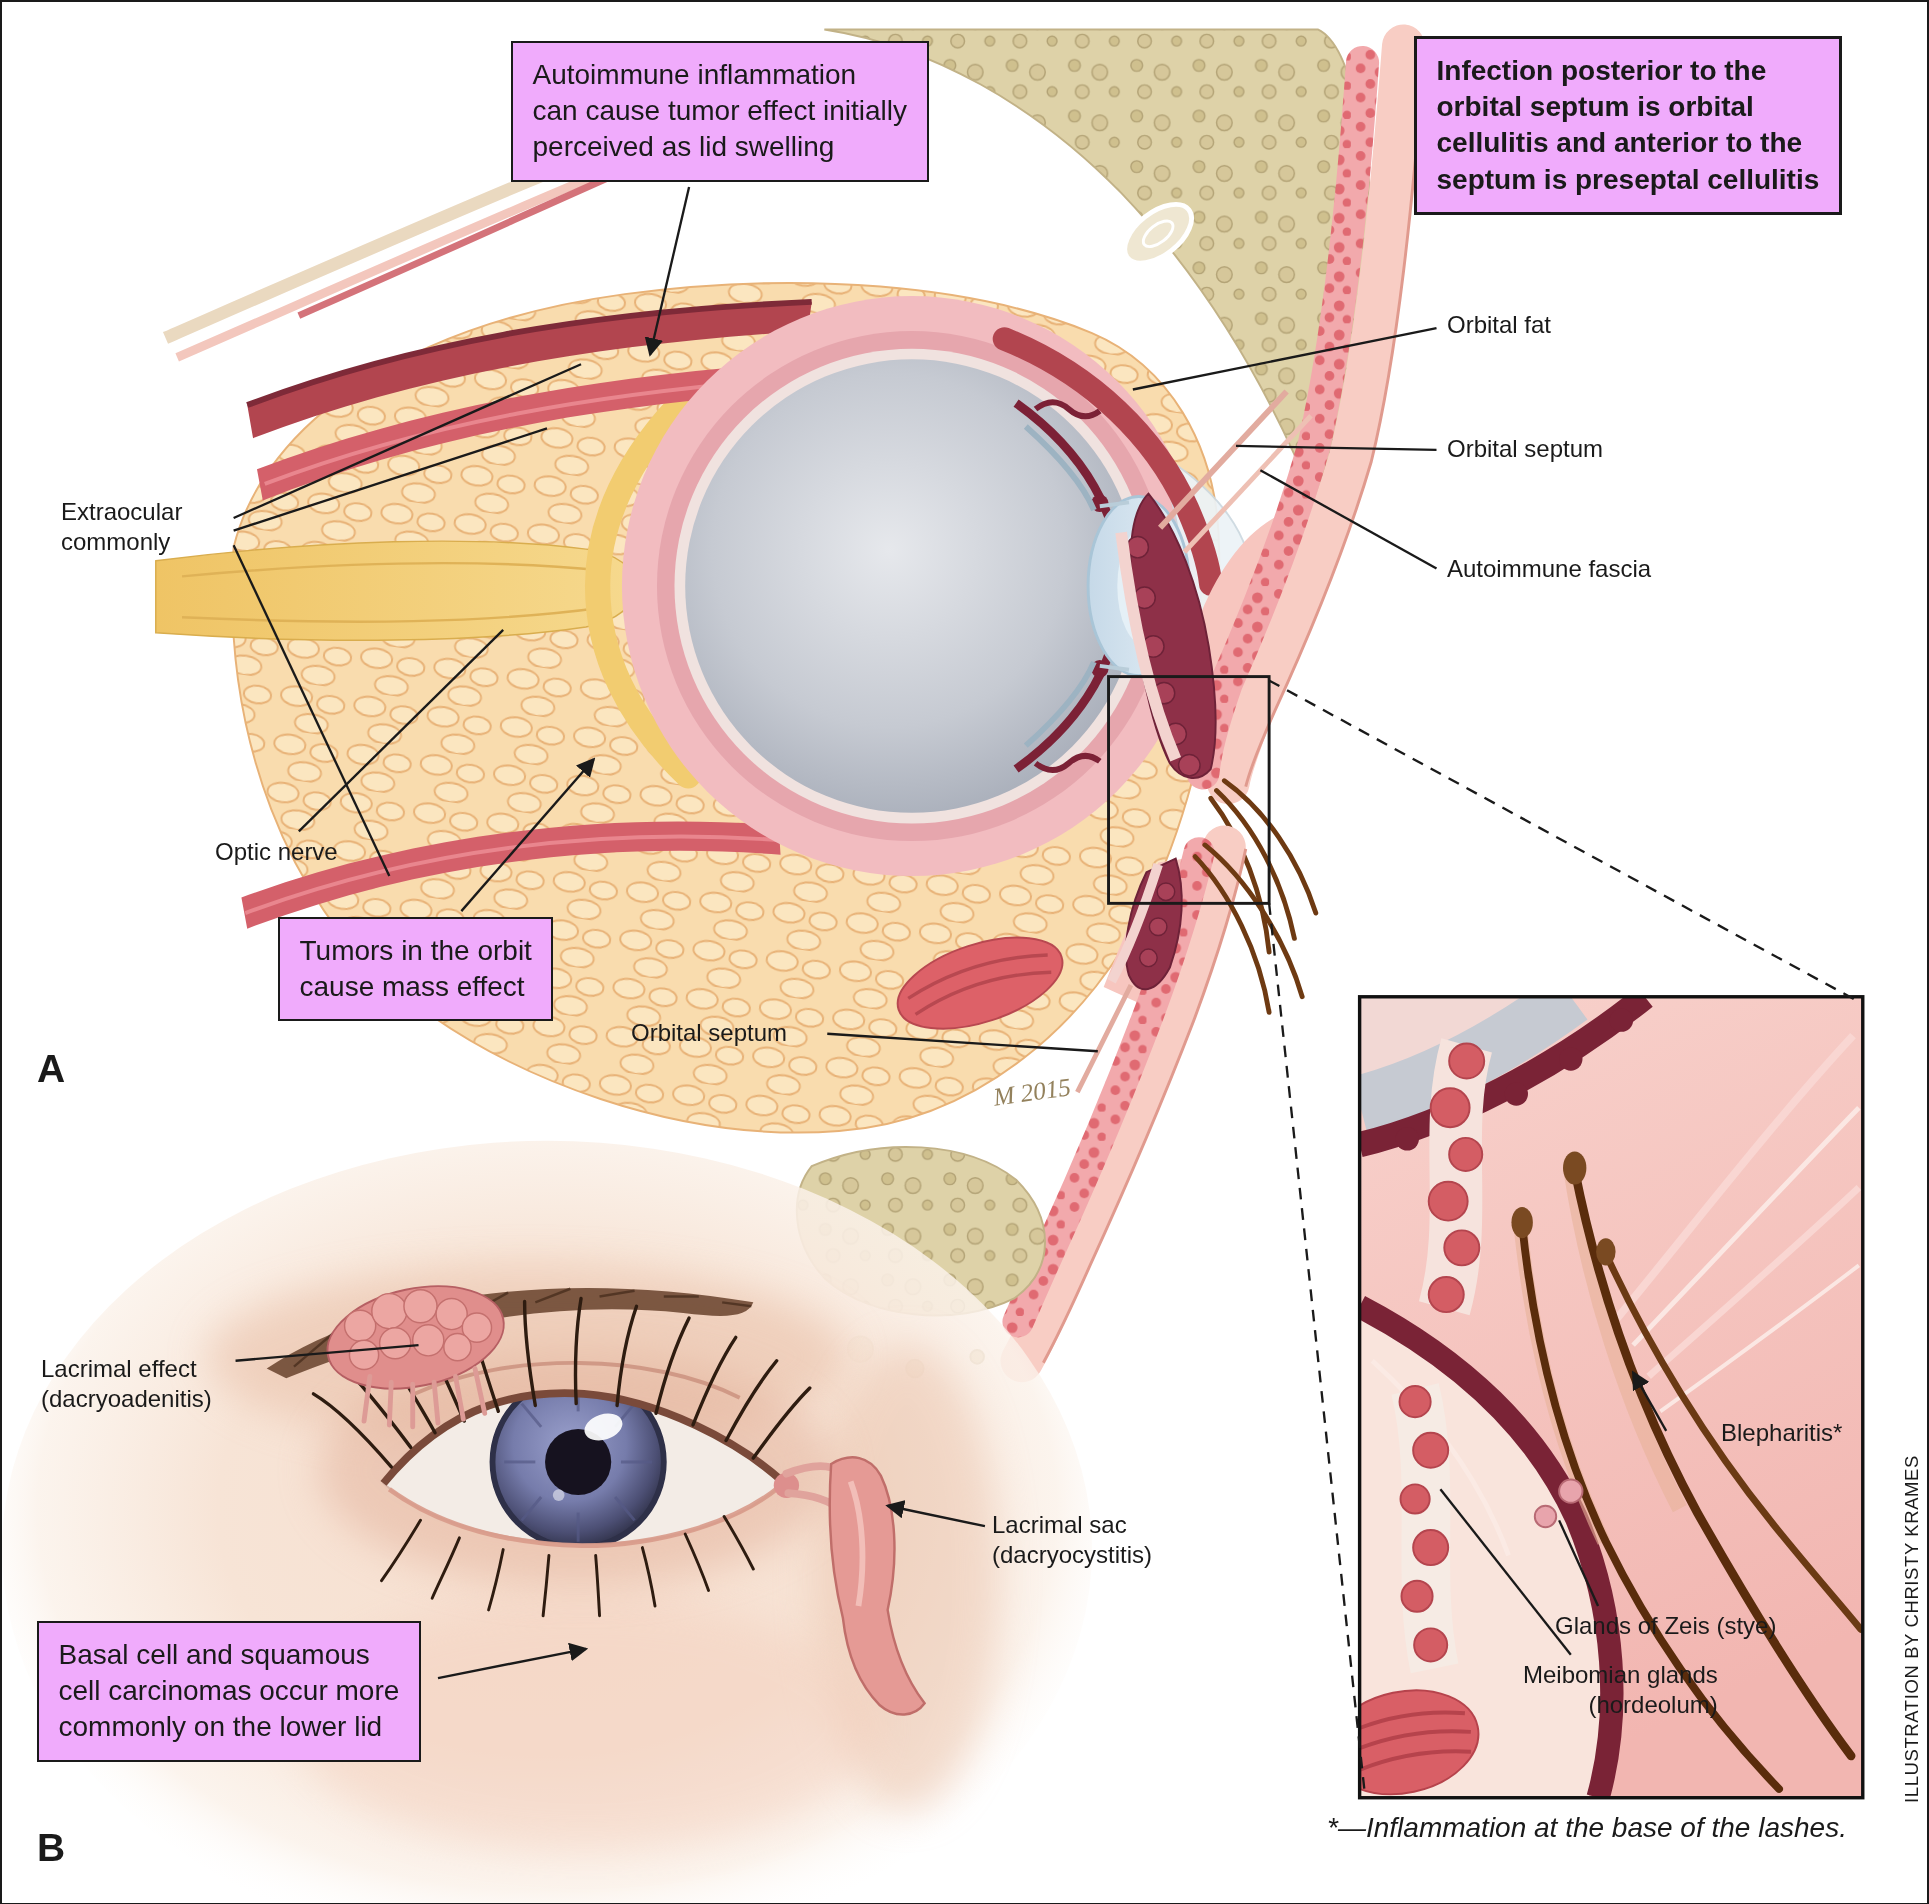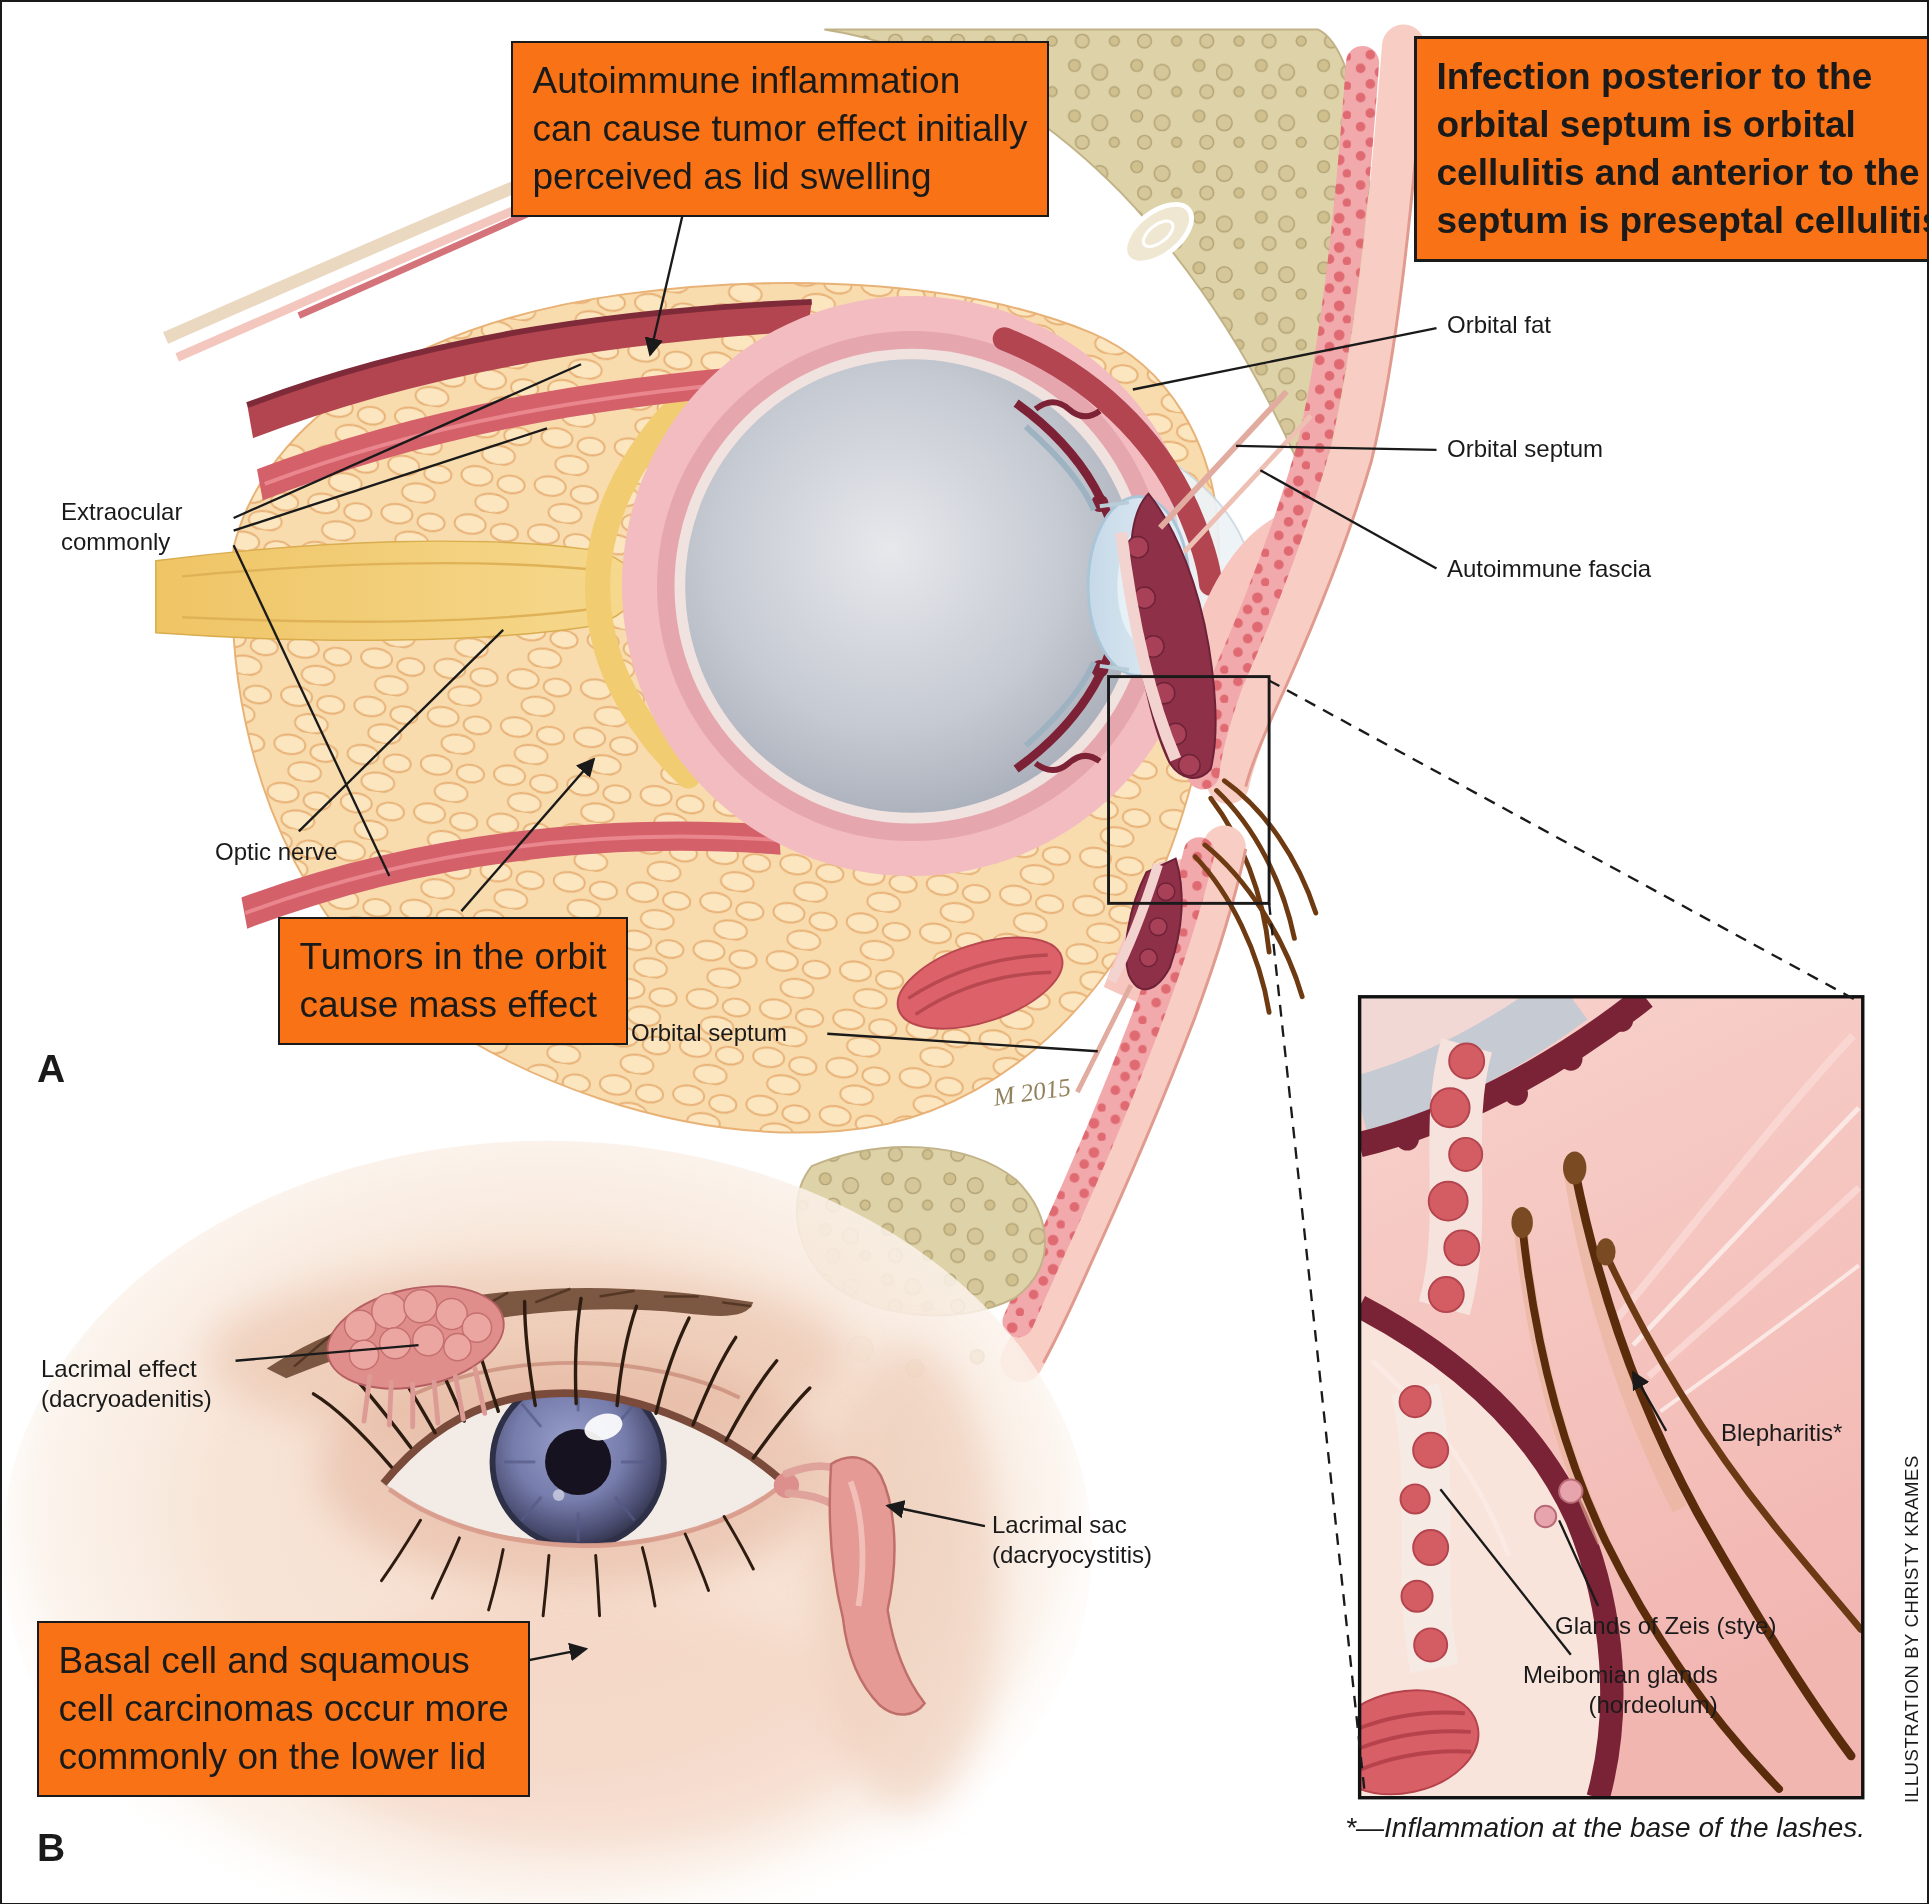--- a/index.html
+++ b/index.html
@@ -2,25 +2,25 @@
 <html><head>
 <meta charset="utf-8">
 <style>
   *{margin:0;padding:0;box-sizing:border-box}
   html,body{background:#ffffff}
   body{font-family:"Liberation Sans", sans-serif;color:#1a1a1a}
   .canvas{position:relative;width:1929px;height:1905px;background:#fff;border:2px solid #1a1a1a;overflow:hidden}
   .art{position:absolute;left:0;top:0;width:100%;height:100%}
   svg text{font-family:"Liberation Serif", serif}
   .lbl{position:absolute;font-size:24px;line-height:1.24;white-space:pre-line;width:max-content}
-  .callout{position:absolute;background:#f97316;border:2.4px solid #1a1a1a;padding:13.7px 19.5px;font-size:37px;line-height:1.3;white-space:pre-line;width:max-content}
+  .callout{position:absolute;background:#f0abfc;border:2.4px solid #1a1a1a;padding:13.7px 19.5px;font-size:28px;line-height:1.3;white-space:pre-line;width:max-content}
   .callout--bold{font-weight:700;border-width:3.4px}
   .panel-letter{position:absolute;font-size:39px;font-weight:700}
   .center{text-align:right}
-  .footnote{position:absolute;font-style:italic;font-size:28px;text-align:right}
+  .footnote{position:absolute;font-style:italic;font-size:28px;text-align:center}
   .credit{position:absolute;font-size:18.5px;letter-spacing:0.6px;writing-mode:vertical-rl;transform:rotate(180deg)}
 </style>
 </head>
 <body>
 
 <div class="canvas">
 
 <svg class="art" viewBox="0 0 1978 1953">
   <defs>
     <marker id="arr" markerWidth="8" markerHeight="8" refX="7" refY="4" orient="auto-start-reverse" viewBox="0 0 8 8">

